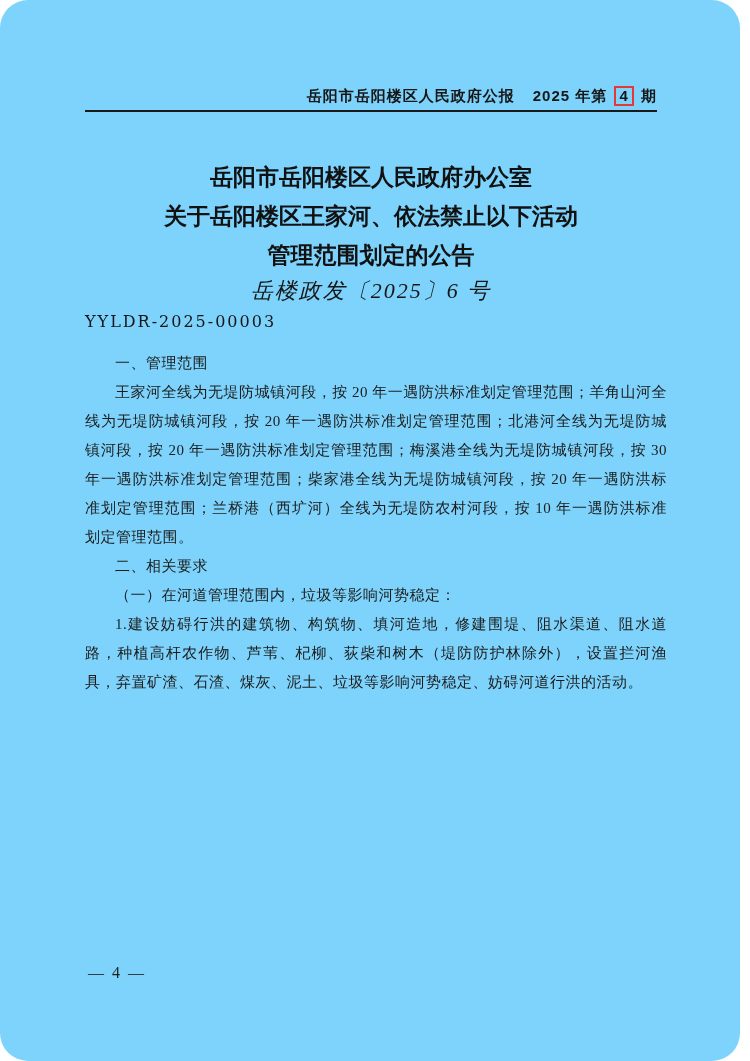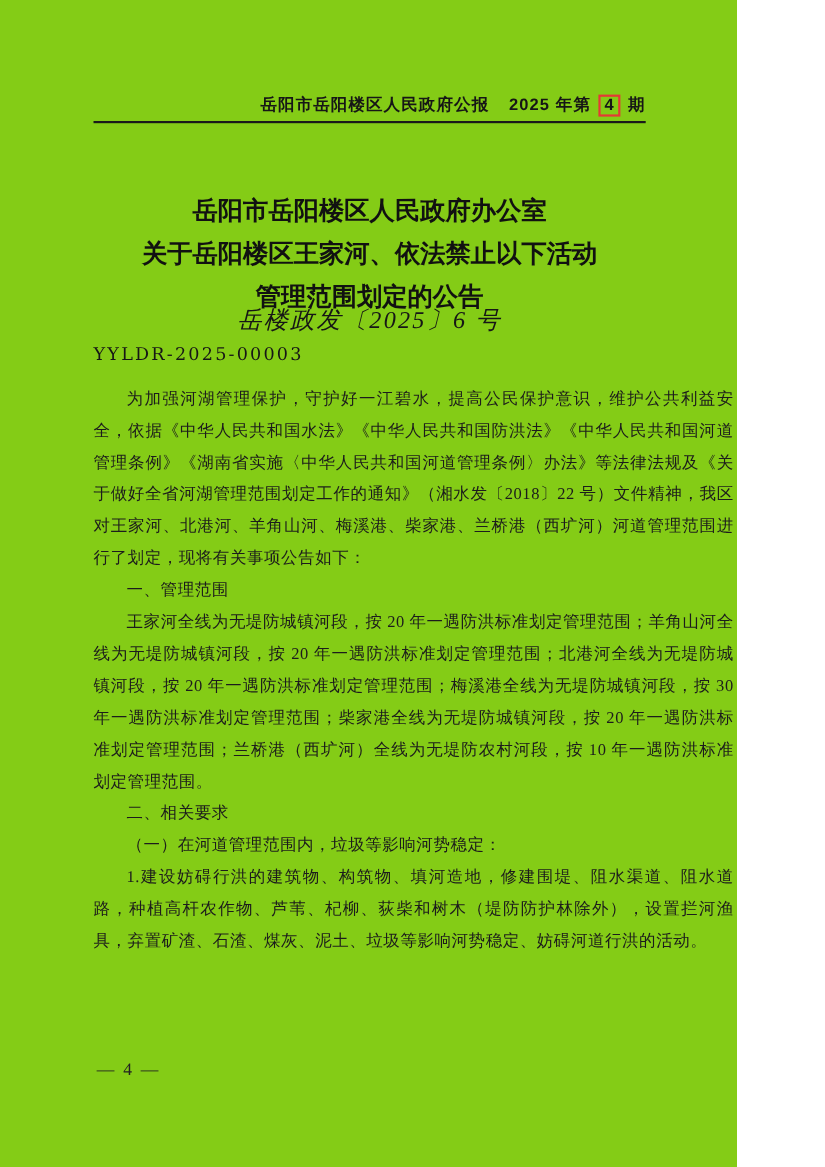--- a/index.html
+++ b/index.html
@@ -1,22 +1,23 @@
 <!DOCTYPE html>
 <html><head>
 <meta charset="utf-8">
 <style>
   html,body { margin:0; padding:0; background:#ffffff; }
   .page {
     position:relative;
-    width:670px; height:1061px;
-    background:#84cc16;
+    width:740px; height:1061px;
+    background:#7dd3fc;
     color:#1c1c1c;
     font-family:"Liberation Serif","DejaVu Serif",serif;
     overflow:hidden;
+    border-radius:28px;
   }
   
   .gazette-header {
     position:absolute; top:86px; right:83px;
     font-family:"Liberation Sans","DejaVu Sans",sans-serif;
     font-weight:bold; font-size:15px; letter-spacing:1px;
     white-space:nowrap; color:#161616;
   }
   .gazette-header .gap { display:inline-block; width:18px; }
   .issue-number-box {
@@ -24,21 +25,21 @@
     border:2px solid #e53935;
     padding:0 3px; margin:0 2px;
     line-height:16px;
   }
   .header-rule {
     position:absolute; top:110px; left:85px; right:83px;
     height:2px; background:#1a1a1a;
   }
   
   .doc-title {
-    position:absolute; top:172px; left:85px; right:83px;
+    position:absolute; top:158px; left:85px; right:83px;
     text-align:center;
     font-weight:bold; font-size:23px; line-height:39px;
     color:#111;
   }
   .doc-number {
     position:absolute; top:276px; left:85px; right:83px;
     text-align:center;
     font-style:italic;
     font-size:22px; letter-spacing:2px; color:#161616;
   }
@@ -81,21 +82,20 @@
     <div>岳阳市岳阳楼区人民政府办公室</div>
     <div>关于岳阳楼区王家河、依法禁止以下活动</div>
     <div>管理范围划定的公告</div>
   </div>
 
   <div class="doc-number">岳楼政发〔2025〕6 号</div>
 
   <div class="doc-code">YYLDR-2025-00003</div>
 
   <div class="doc-body">
-    <p>为加强河湖管理保护，守护好一江碧水，提高公民保护意识，维护公共利益安全，依据《中华人民共和国水法》《中华人民共和国防洪法》《中华人民共和国河道管理条例》《湖南省实施〈中华人民共和国河道管理条例〉办法》等法律法规及《关于做好全省河湖管理范围划定工作的通知》（湘水发〔2018〕22 号）文件精神，我区对王家河、北港河、羊角山河、梅溪港、柴家港、兰桥港（西圹河）河道管理范围进行了划定，现将有关事项公告如下：</p>
     <p>一、管理范围</p>
     <p>王家河全线为无堤防城镇河段，按 20 年一遇防洪标准划定管理范围；羊角山河全线为无堤防城镇河段，按 20 年一遇防洪标准划定管理范围；北港河全线为无堤防城镇河段，按 20 年一遇防洪标准划定管理范围；梅溪港全线为无堤防城镇河段，按 30 年一遇防洪标准划定管理范围；柴家港全线为无堤防城镇河段，按 20 年一遇防洪标准划定管理范围；兰桥港（西圹河）全线为无堤防农村河段，按 10 年一遇防洪标准划定管理范围。</p>
     <p>二、相关要求</p>
     <p>（一）在河道管理范围内，垃圾等影响河势稳定：</p>
     <p>1.建设妨碍行洪的建筑物、构筑物、填河造地，修建围堤、阻水渠道、阻水道路，种植高杆农作物、芦苇、杞柳、荻柴和树木（堤防防护林除外），设置拦河渔具，弃置矿渣、石渣、煤灰、泥土、垃圾等影响河势稳定、妨碍河道行洪的活动。</p>
   </div>
 
   <div class="page-footer">— 4 —</div>
 
 </div>

